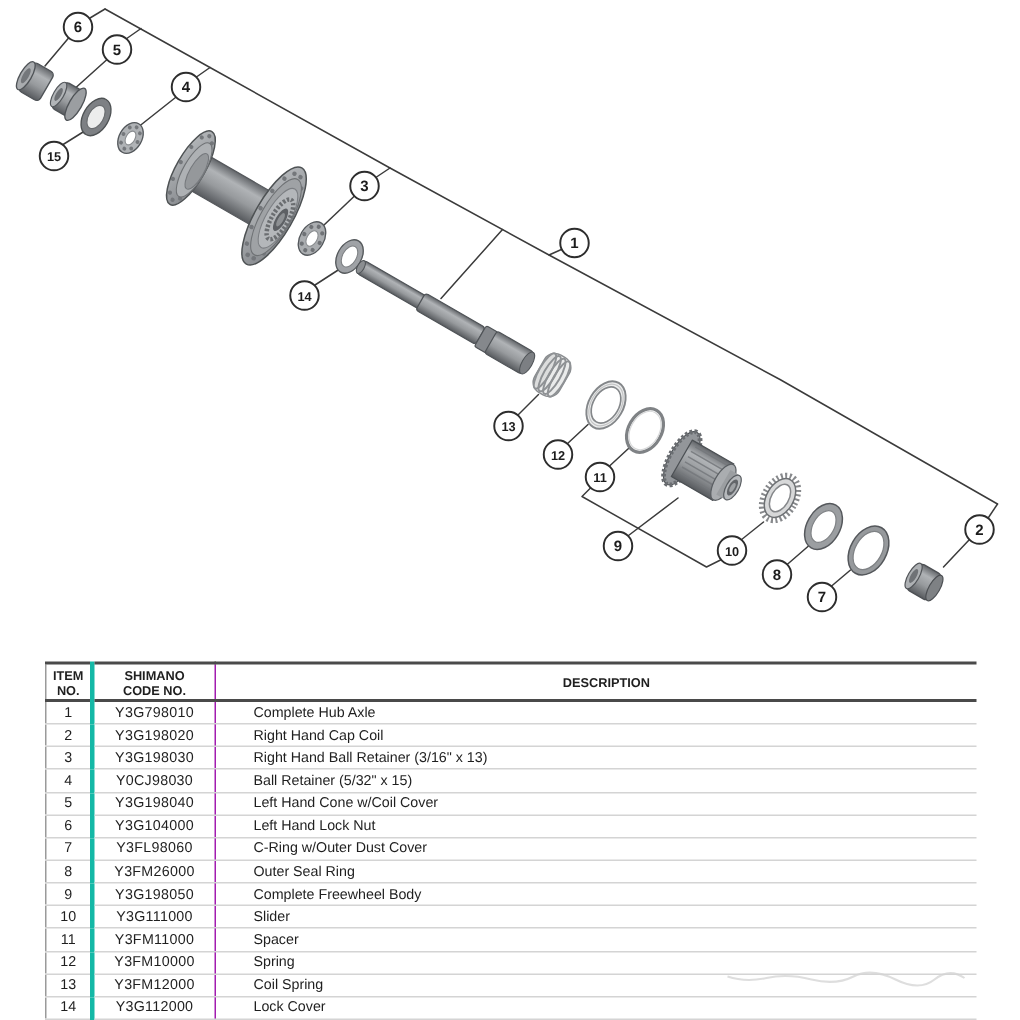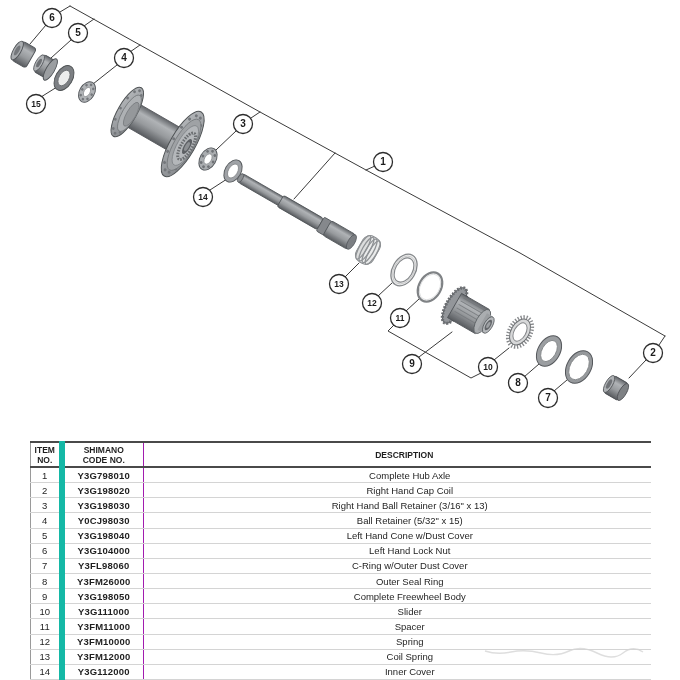--- a/index.html
+++ b/index.html
@@ -20,25 +20,25 @@
     color:#1f1f1f;
   }
   #parts-table th{
     font-size:8.5px;line-height:10px;font-weight:bold;
     border-bottom:2px solid #4a4a4a;height:23px;padding:0;vertical-align:middle;
   }
   #parts-table td{
     font-size:9.5px;line-height:13px;height:14.15px;padding:0;
     border-bottom:1px solid #d4d4d4;white-space:nowrap;overflow:hidden;
   }
-  #parts-table .c1{border-right:6px solid #14b8a6;text-align:center;}
+  #parts-table .c1{border-right:3px solid #14b8a6;text-align:center;}
   #parts-table .c2{border-right:1px solid #a21caf;text-align:center;}
-  #parts-table td.c2{font-weight:bold;letter-spacing:0.2px;text-align:center;}
+  #parts-table td.c2{font-weight:normal;letter-spacing:0.2px;text-align:center;}
   #parts-table th.c3{text-align:center;padding-left:14px;}
-  #parts-table td.c3{text-align:center;padding-left:25px;}
+  #parts-table td.c3{text-align:left;padding-left:25px;}
 </style>
 </head>
 <body>
 
 <svg id="diagram-svg" width="680" height="680" viewBox="0 0 680 680" xmlns="http://www.w3.org/2000/svg">
   <defs>
     <linearGradient id="gCyl" x1="0" y1="0" x2="0" y2="1">
       <stop offset="0" stop-color="#63666a"></stop>
       <stop offset="0.28" stop-color="#b0b3b6"></stop>
       <stop offset="0.6" stop-color="#979a9d"></stop>
@@ -347,21 +347,21 @@
         <td class="c3">Right Hand Ball Retainer (3/16" x 13)</td>
       </tr>
       <tr>
         <td class="c1">4</td>
         <td class="c2">Y0CJ98030</td>
         <td class="c3">Ball Retainer (5/32" x 15)</td>
       </tr>
       <tr>
         <td class="c1">5</td>
         <td class="c2">Y3G198040</td>
-        <td class="c3">Left Hand Cone w/Dust Cover</td>
+        <td class="c3">Left Hand Cone w/Coil Cover</td>
       </tr>
       <tr>
         <td class="c1">6</td>
         <td class="c2">Y3G104000</td>
         <td class="c3">Left Hand Lock Nut</td>
       </tr>
       <tr>
         <td class="c1">7</td>
         <td class="c2">Y3FL98060</td>
         <td class="c3">C-Ring w/Outer Dust Cover</td>
@@ -392,21 +392,21 @@
         <td class="c3">Spring</td>
       </tr>
       <tr>
         <td class="c1">13</td>
         <td class="c2">Y3FM12000</td>
         <td class="c3">Coil Spring</td>
       </tr>
       <tr>
         <td class="c1">14</td>
         <td class="c2">Y3G112000</td>
-        <td class="c3">Inner Cover</td>
+        <td class="c3">Lock Cover</td>
       </tr>
       <tr>
         <td class="c1">15</td>
         <td class="c2">Y26D10000</td>
         <td class="c3">Seal Ring</td>
       </tr>
     </tbody>
 </table>
 
 </body></html>

